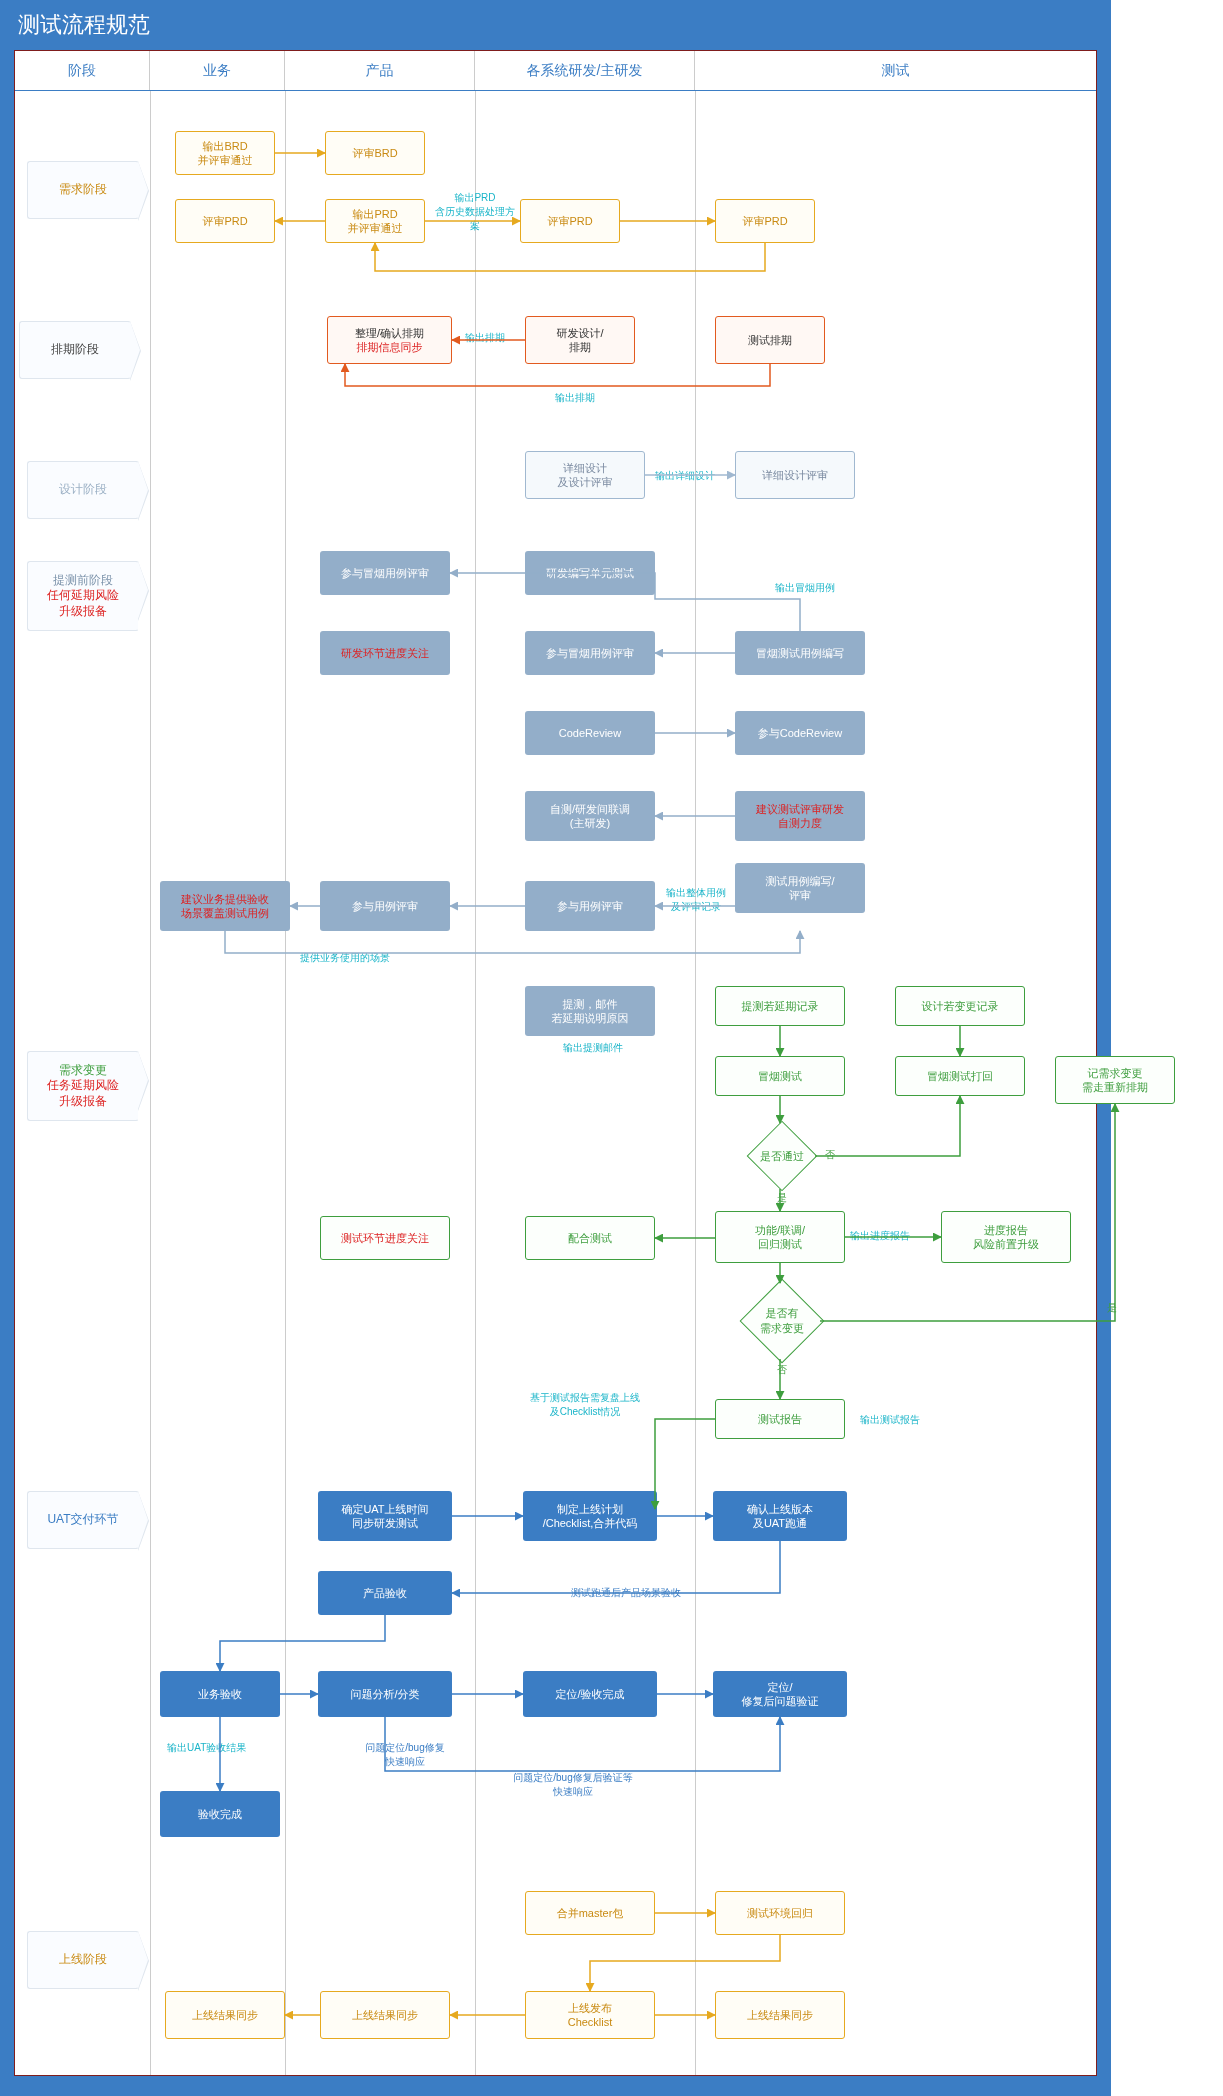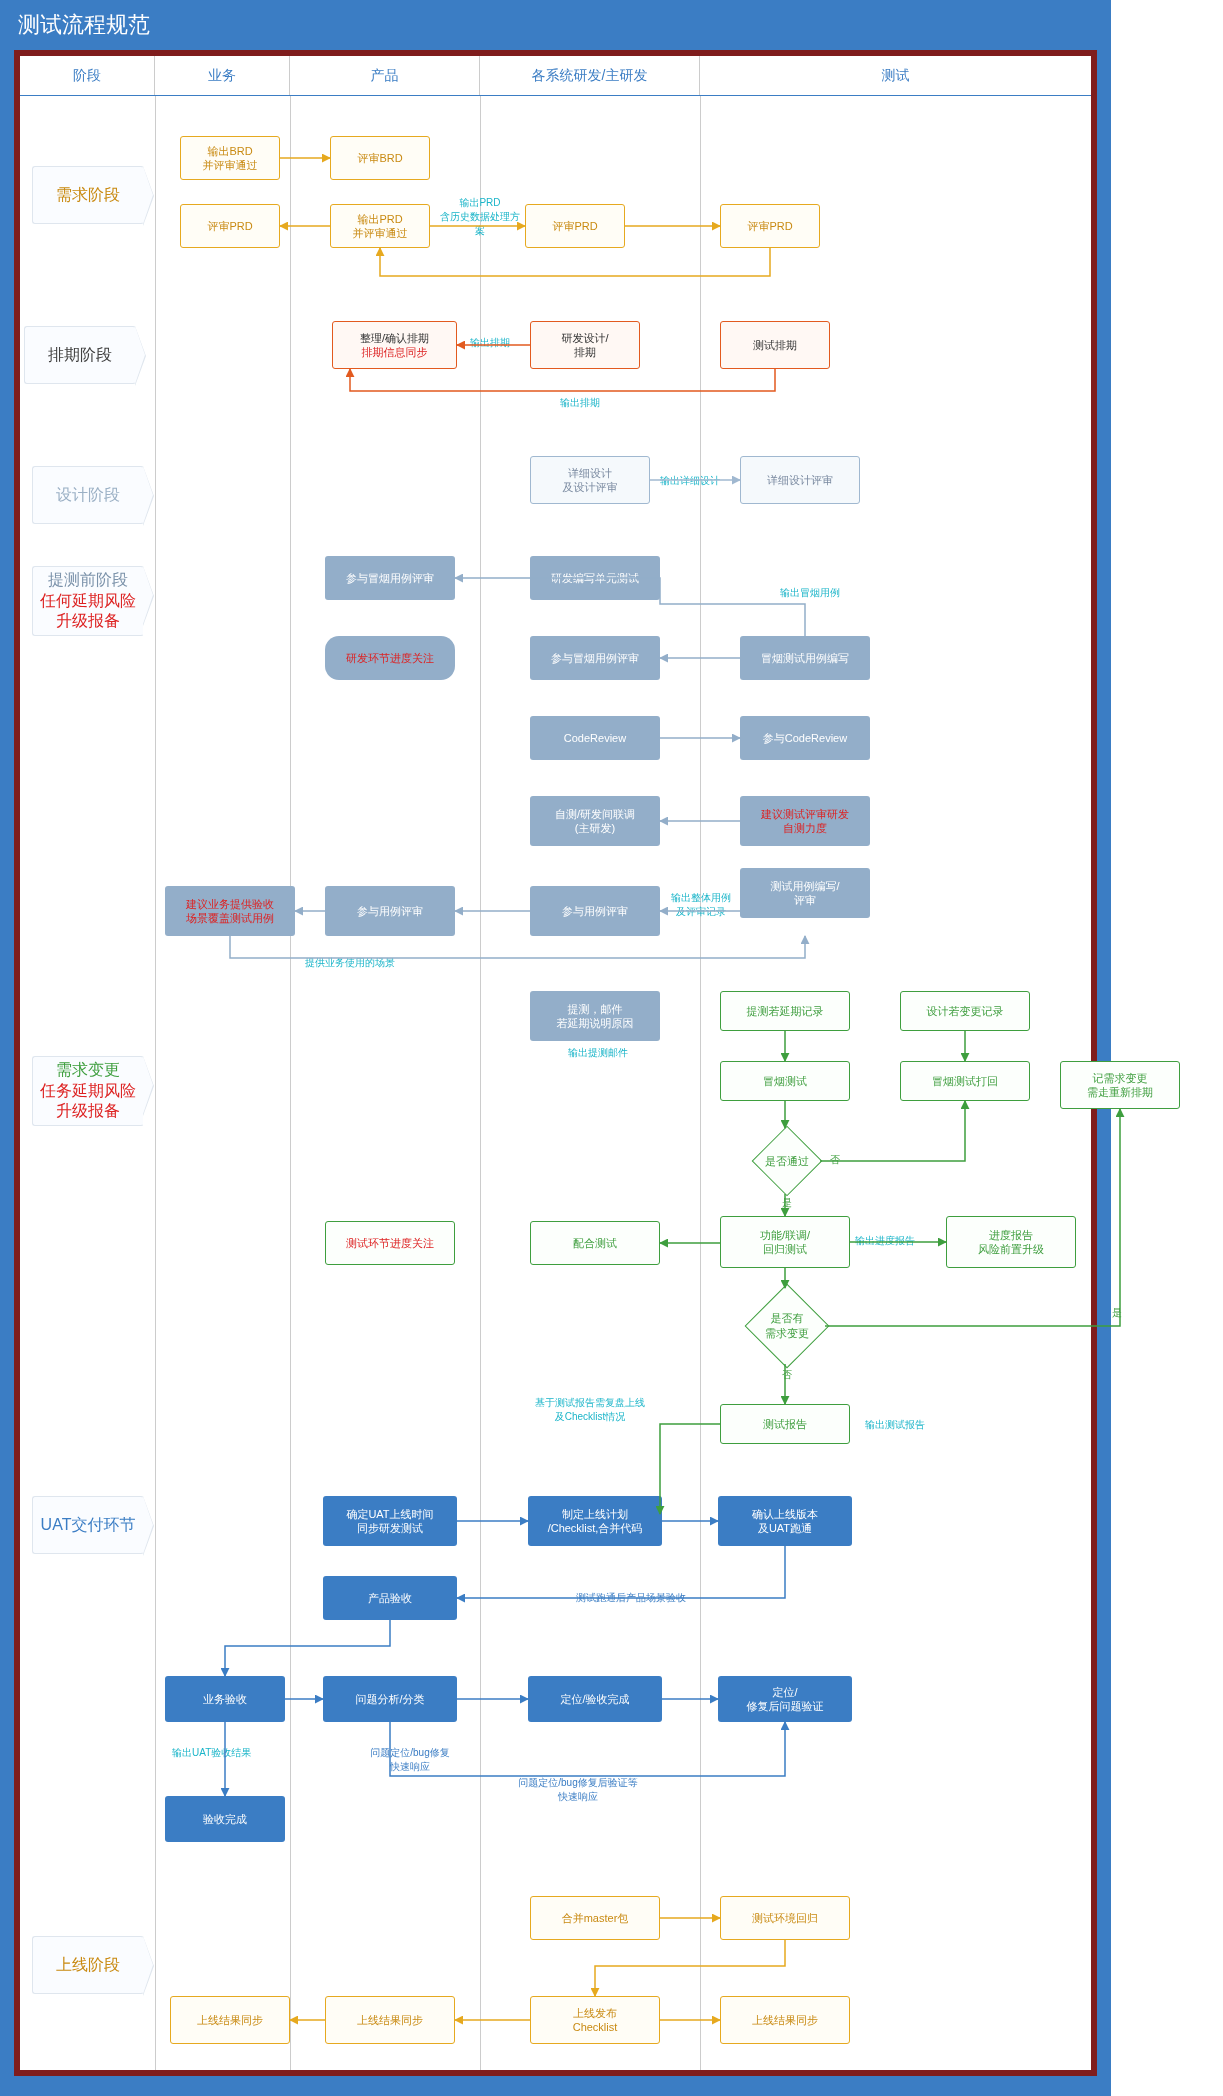--- a/index.html
+++ b/index.html
@@ -1,26 +1,26 @@
 <!DOCTYPE html>
 <html><head>
 <meta charset="utf-8">
 <style>
 *{box-sizing:border-box;margin:0;padding:0;}
 body{font-family:Arial,sans-serif;background:#fff;font-size:11px;}
 .canvas{position:relative;width:1111px;height:2096px;background:#3b7dc4;}
 .title{position:absolute;left:18px;top:10px;color:#fff;font-size:22px;font-weight:300;}
-.content{position:absolute;left:14px;top:50px;right:14px;bottom:20px;background:#fff;border:6px solid #7f1d1d;}
+.content{position:absolute;left:14px;top:50px;right:14px;bottom:20px;background:#fff;border:1px solid #7f1d1d;}
 .header{display:flex;height:40px;border-bottom:1px solid #3b7dc4;}
 .hcell{display:flex;align-items:center;justify-content:center;color:#3b7dc4;font-size:14px;font-weight:400;border-right:1px solid #ccc;}
 .hcell:last-child{border-right:none;}
 .lanes{position:absolute;left:0;right:0;top:40px;bottom:0;}
 .vline{position:absolute;top:0;bottom:0;width:1px;background:#ccc;}
 .box{position:absolute;border-radius:3px;display:flex;align-items:center;justify-content:center;text-align:center;padding:4px 6px;line-height:1.3;}
-.phase{background:#fafcff;border:1px solid #dfe6ee;border-right:1px solid #fff;color:#333;width:112px;height:58px;font-size:16px;}
+.phase{background:#fafcff;border:1px solid #dfe6ee;border-right:1px solid #fff;color:#333;width:112px;height:58px;font-size:12px;}
 .phase::before,.phase::after{content:"";position:absolute;right:-9px;border-left:9px solid transparent;}
 .phase::after{top:-1px;width:0;height:0;border-top:29px solid transparent;border-bottom:29px solid transparent;border-left:10px solid #fafcff;right:-10px;}
 .phase::before{top:-1px;width:0;height:0;border-top:30px solid transparent;border-bottom:30px solid transparent;border-left:11px solid #dfe6ee;right:-11px;}
 .yellow{border:1.5px solid #e6a91f;background:#fffdf6;color:#c98a12;}
 .orange{border:1.5px solid #e25a1f;background:#fff8f4;color:#333;}
 .lblue{border:1.5px solid #a0b8d0;background:#f5f9fc;color:#7a8aa0;}
 .gblue{background:#93aec9;color:#fff;border:none;}
 .blue{background:#3b7dc4;color:#fff;border:none;}
 .green{border:1.5px solid #3e9e3e;background:#fcfffc;color:#3e9e3e;}
 .red{color:#d22;}
@@ -77,21 +77,21 @@
       <div class="box orange" style="left:700px;top:225px;width:110px;height:48px">测试排期</div>
       <div class="label" style="left:450px;top:240px">输出排期</div>
       <div class="label" style="left:540px;top:300px">输出排期</div>
 
       <div class="box lblue" style="left:510px;top:360px;width:120px;height:48px">详细设计<br>及设计评审</div>
       <div class="box lblue" style="left:720px;top:360px;width:120px;height:48px">详细设计评审</div>
       <div class="label" style="left:640px;top:378px">输出详细设计</div>
 
       <div class="box gblue" style="left:305px;top:460px;width:130px;height:44px">参与冒烟用例评审</div>
       <div class="box gblue" style="left:510px;top:460px;width:130px;height:44px">研发编写单元测试</div>
-      <div class="box gblue" style="left:305px;top:540px;width:130px;height:44px;border-radius:14px;">
+      <div class="box gblue" style="left:305px;top:540px;width:130px;height:44px;">
           <span class="red">研发环节进度关注</span>
         </div>
       <div class="box gblue" style="left:510px;top:540px;width:130px;height:44px">参与冒烟用例评审</div>
       <div class="box gblue" style="left:720px;top:540px;width:130px;height:44px">冒烟测试用例编写</div>
       <div class="label" style="left:760px;top:490px">输出冒烟用例</div>
       <div class="box gblue" style="left:510px;top:620px;width:130px;height:44px">CodeReview</div>
       <div class="box gblue" style="left:720px;top:620px;width:130px;height:44px">参与CodeReview</div>
       <div class="box gblue" style="left:510px;top:700px;width:130px;height:50px">自测/研发间联调<br>(主研发)</div>
       <div class="box gblue" style="left:720px;top:700px;width:130px;height:50px">
           <span class="red">建议测试评审研发<br>自测力度</span>

